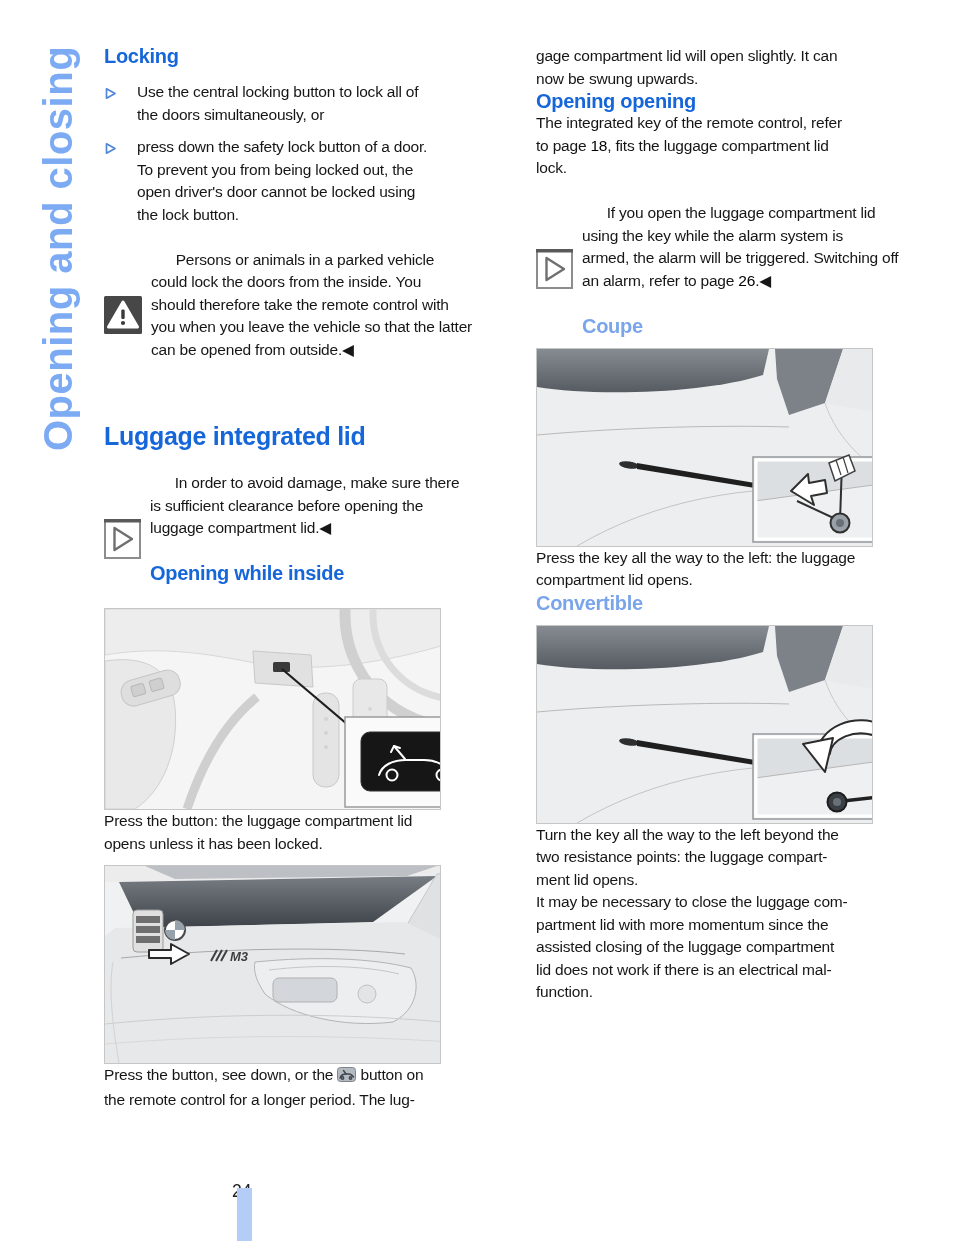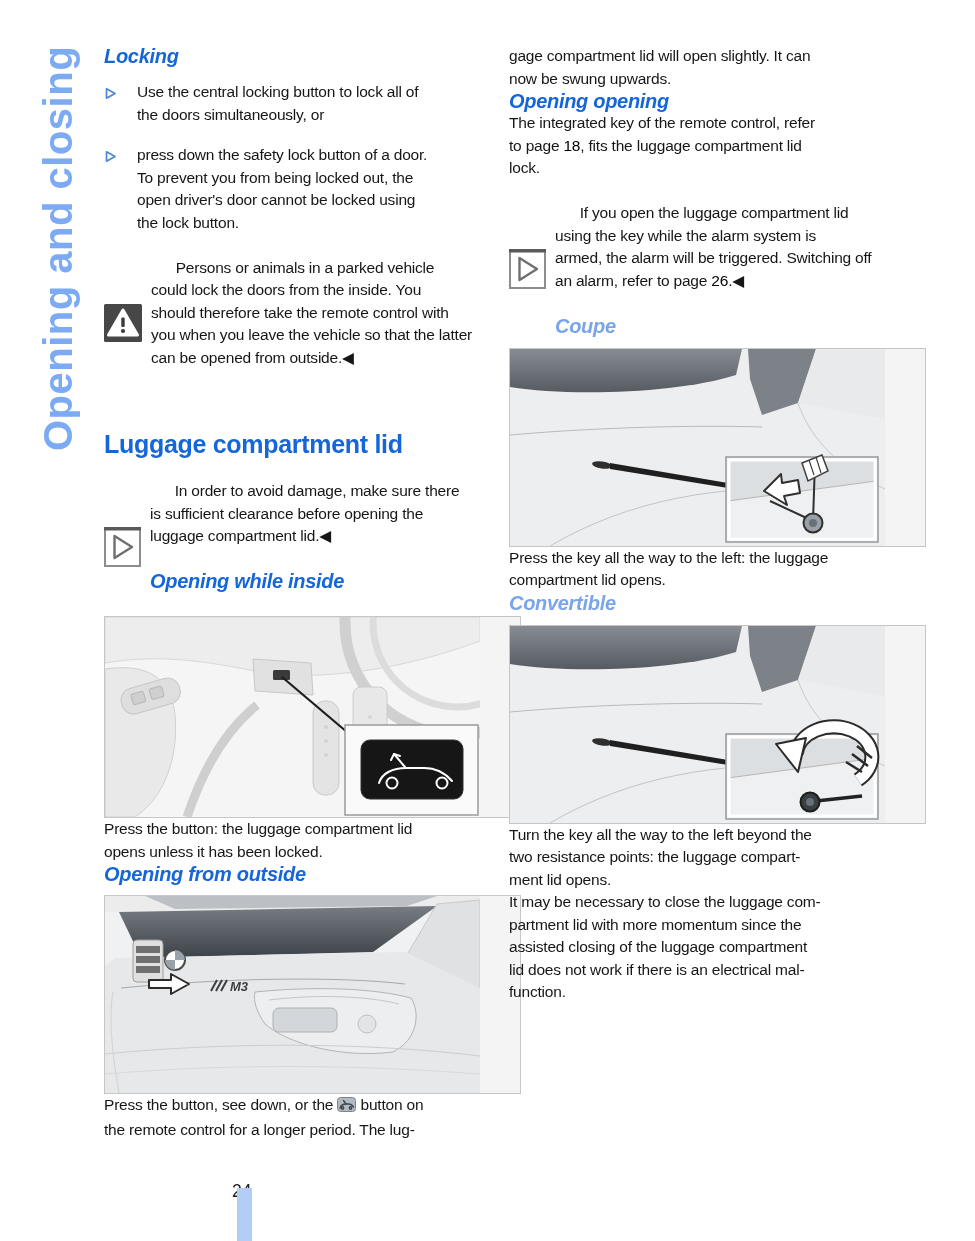--- a/index.html
+++ b/index.html
@@ -14,54 +14,54 @@
   
   .sidebar-title {
     position:absolute; left:36px; top:45px; height:406px; width:42px;
     writing-mode:vertical-rl; transform:rotate(180deg);
     font-size:40px; font-weight:700; color:#7dabf3; letter-spacing:0.5px;
     white-space:nowrap;
   }
 
   .col { position:absolute; top:45px; width:377px; }
   .col-left  { left:104px; }
-  .col-right { left:509px; }
+  .col-right { left:536px; }
 
   h2.chapter {
     margin:38px 0 0 0; font-size:25px; line-height:28px; font-weight:700;
     color:#1566d9; letter-spacing:-0.3px;
   }
   h3.section {
     margin:0; font-size:20px; line-height:22px; font-weight:700;
-    color:#1566d9; letter-spacing:-0.3px;font-style:italic;
+    color:#1566d9; letter-spacing:-0.3px;
   }
   h3.section.light { color:#7aa5ea; }
   .mt23{margin-top:23px}.mt24{margin-top:24px}.mt25{margin-top:25px}.mt26{margin-top:26px}
 
   p.body-text {
     margin:0; font-size:15.5px; line-height:22.5px; letter-spacing:-0.2px;
     white-space:pre; color:#161616;
   }
   .gap8{margin-top:8px}.gap9{margin-top:9px}.gap10{margin-top:10px}
   .gap12{margin-top:12px}.gap13{margin-top:13px}.gap15{margin-top:15px}
 
   .bullet-list { margin-top:12px; }
   .bullet { position:relative; padding-left:33px;margin-top:14px; }
-  .bullet + .bullet { margin-top:18px; }
+  .bullet + .bullet { margin-top:10px; }
   .bullet-icon { position:absolute; left:1px; top:5px; width:12px; height:13px; }
 
   .float-icon { float:left; margin:2px 9px 4px 0; }
   .warn-icon svg, .note-icon svg { display:block; }
 
   .page-link { color:#000000; cursor:pointer; }
 
   figure { margin:0; border:1px solid #c6c6c6; background:#f4f4f4; overflow:hidden; }
   figure.f200 { height:202px; }
   figure.f197 { height:199px; }
-  figure { width:417px; margin-top:11px; }
+  figure { width:337px; margin-top:11px; }
   figure.gaptop10 { margin-top:10px; }
   figure svg { display:block; }
 
   .inline-trunk-icon { display:inline-block; vertical-align:-2px; }
 
   .footer-page-number {
     position:absolute; left:208px; top:1181px; font-size:17.5px; color:#222;margin-left:24px;
   }
   .footer-bar {
     position:absolute; left:237px; top:1188px; width:15px; height:53px;
@@ -110,21 +110,21 @@
           <rect x="17.3" y="13.5" width="3.4" height="9.5" rx="1.2" fill="#3a3a3a"></rect>
           <circle cx="19" cy="27" r="2.1" fill="#3a3a3a"></circle>
         </svg>
       </span><span>Persons or animals in a parked vehicle
 could lock the doors from the inside. You
 should therefore take the remote control with
 you when you leave the vehicle so that the latter
 can be opened from outside.◀</span>
     </p>
 
-    <h2 class="chapter">Luggage compartment lid</h2>
+    <h2 class="chapter">Luggage integrated lid</h2>
 
     <p class="body-text gap15">
       <span class="float-icon note-icon">
         <svg width="37" height="40" viewBox="0 0 37 40">
           <rect x="1" y="1" width="35" height="38" fill="#ffffff" stroke="#8d8d8d" stroke-width="2"></rect>
           <rect x="0" y="0" width="37" height="3.5" fill="#5a5a5a"></rect>
           <path d="M10.5 9 L28 20 L10.5 31 Z" fill="none" stroke="#6f6f6f" stroke-width="2.4" stroke-linejoin="round"></path>
         </svg>
       </span><span>In order to avoid damage, make sure there
 is sufficient clearance before opening the
@@ -167,21 +167,20 @@
             <path d="M300,150 L289,137"></path>
             <path d="M289,137 L286,143 M289,137 L295,139"></path>
           </g>
         </g>
       </svg>
     </figure>
 
     <p class="body-text gap10">Press the button: the luggage compartment lid
 opens unless it has been locked.</p>
 
-    <h3 class="section mt25">Opening from outside</h3>
 
     <figure class="f197 gaptop10">
       <svg width="375" height="197" viewBox="0 0 375 197">
         <defs>
           <linearGradient id="g2" x1="0" y1="0" x2="0" y2="1">
             <stop offset="0" stop-color="#787d84"></stop>
               <stop offset="1" stop-color="#3d4249"></stop>
           </linearGradient>
         </defs>
         <rect width="375" height="197" fill="#f0f1f2"></rect>

